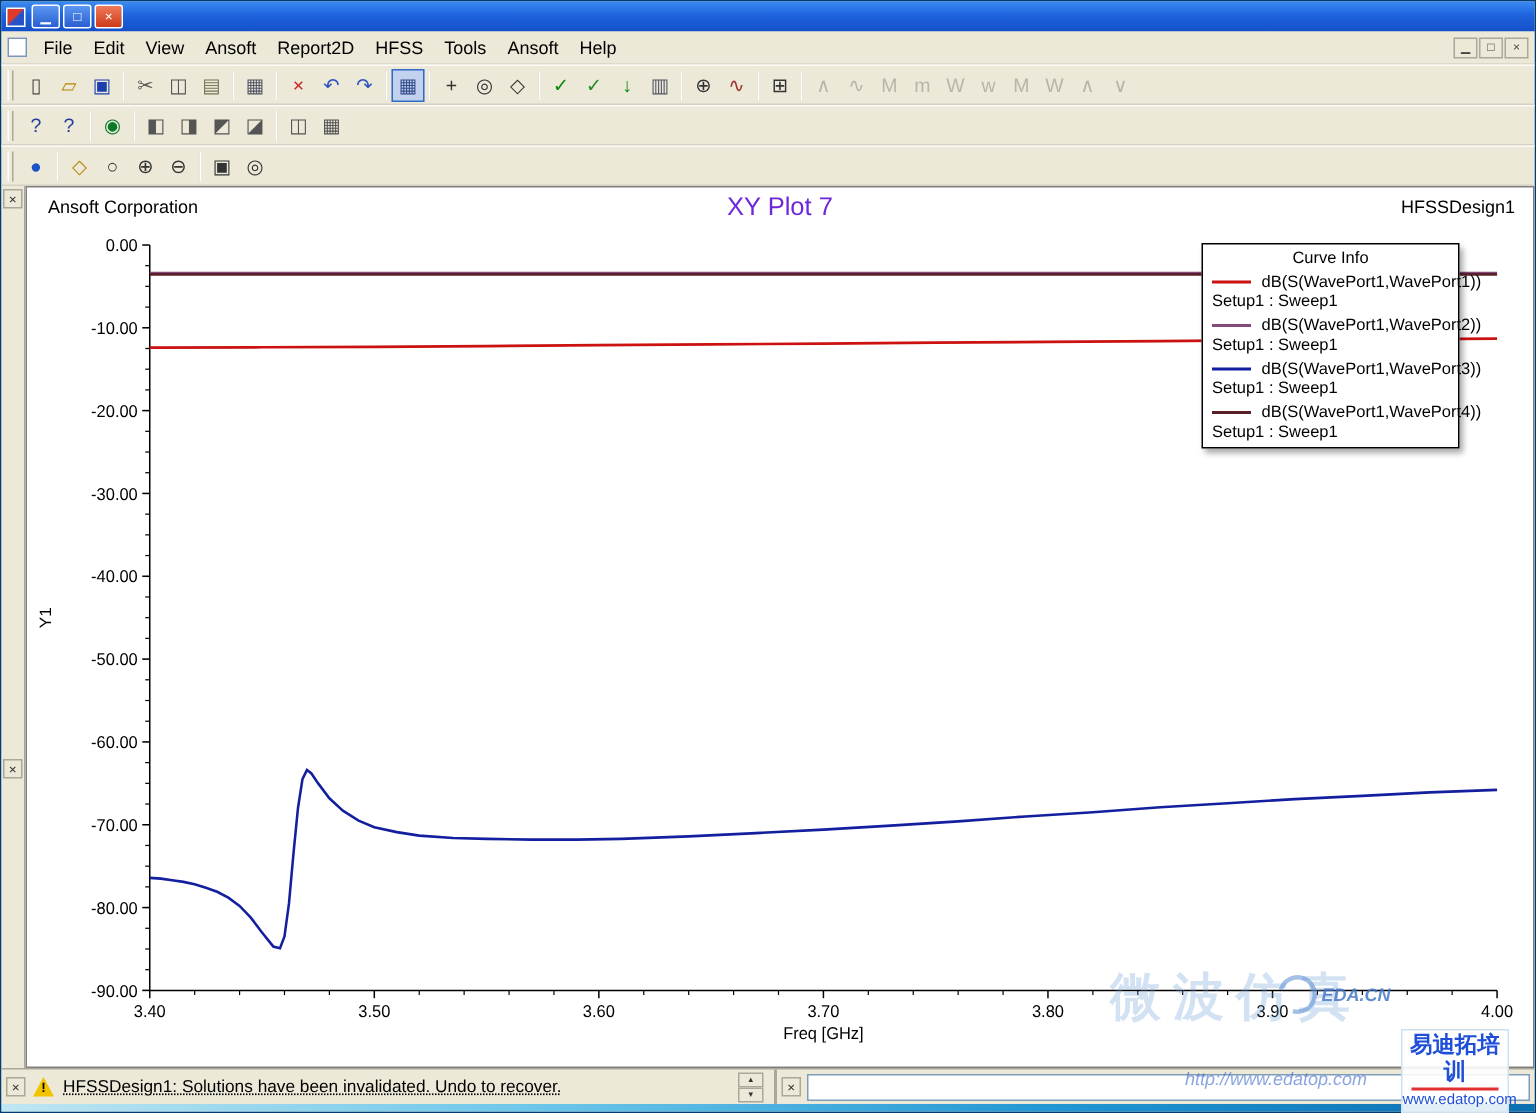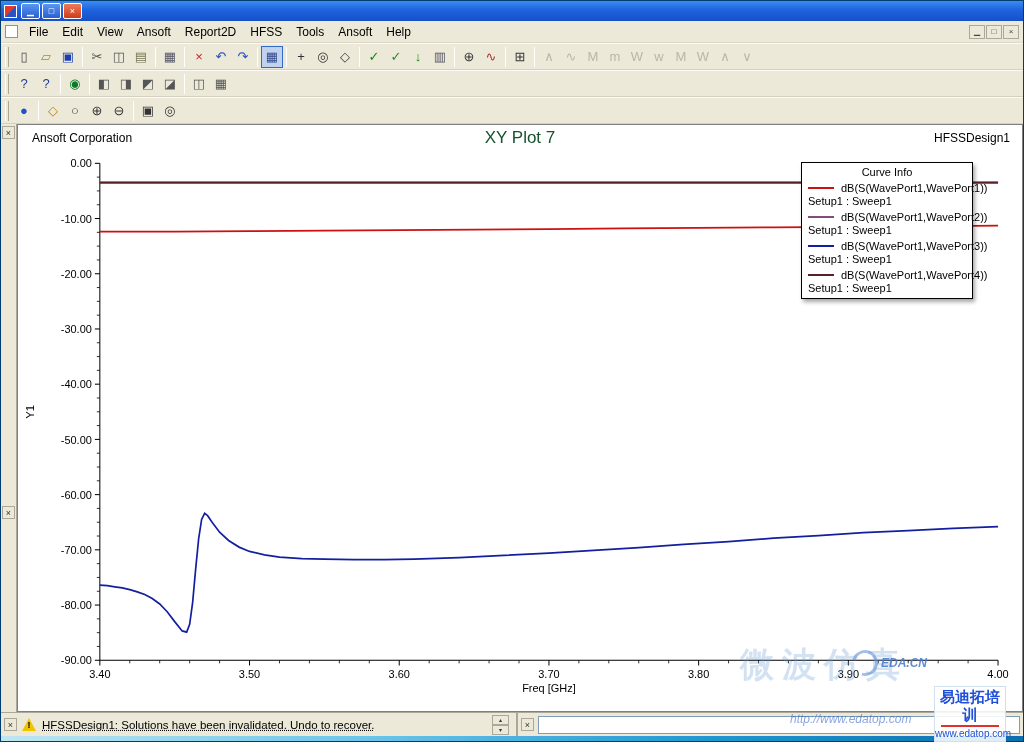--- a/index.html
+++ b/index.html
@@ -32,21 +32,21 @@
   .tb-sep{width:1px;height:20px;background:#aca899;border-right:1px solid #fff;margin:0 3px}
 
   
   .main{flex:1;display:flex;min-height:0}
   .left-strip{width:16px;flex:0 0 16px;background:#ece9d8;border-right:1px solid #aca899;position:relative}
   .strip-btn{position:absolute;left:1px;width:13px;height:13px;font-size:9px;line-height:10px;text-align:center;border:1px solid #aca899;background:#ece9d8;color:#333}
   #strip-close-top{top:2px}
   #strip-close-mid{top:382px}
   .plot-area{flex:1;background:#fff;border:1px solid #808080;position:relative;overflow:hidden}
   .plot-hdr-left{position:absolute;top:6px;left:14px;font-size:12px;color:#000}
-  .plot-title{position:absolute;top:3px;left:0;right:0;text-align:center;font-size:17px;color:#14532d}
+  .plot-title{position:absolute;top:3px;left:0;right:0;text-align:center;font-size:17px;color:#6d28d9}
   .plot-hdr-right{position:absolute;top:6px;right:12px;font-size:12px;color:#000}
   #chart-svg{position:absolute;left:0;top:0;width:100%;height:100%}
   #chart-svg text{font-family:"Liberation Sans",sans-serif;fill:#000}
 
   
   .legend{position:absolute;left:783px;top:37px;width:172px;background:#fff;border:1px solid #000;box-shadow:2px 3px 4px rgba(0,0,0,.35);font-size:11px;z-index:5}
   .legend-title{text-align:center;padding:3px 0 4px;color:#000}
   .legend-entry{padding:0 6px 4px}
   .legend-row{display:flex;align-items:center;gap:7px}
   .legend-swatch{width:26px;flex:0 0 26px;border-top:2px solid}

